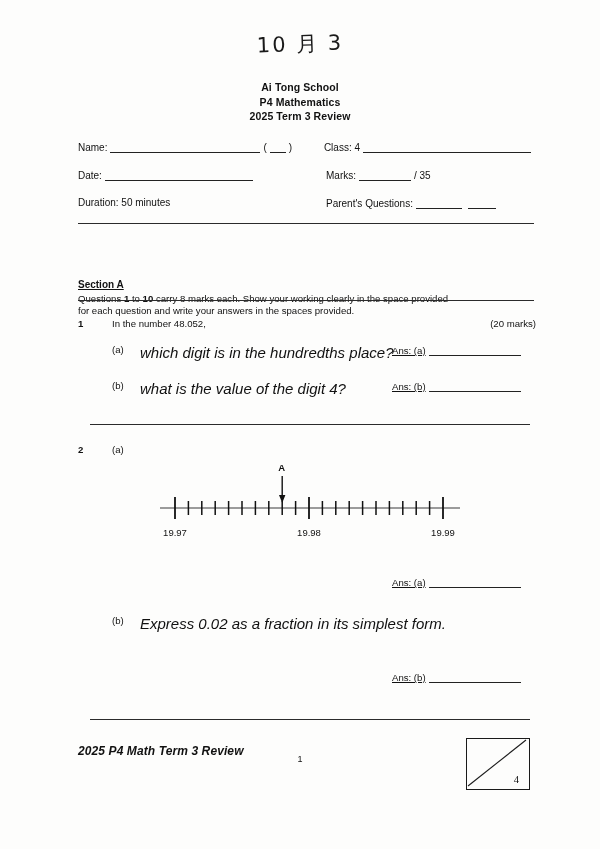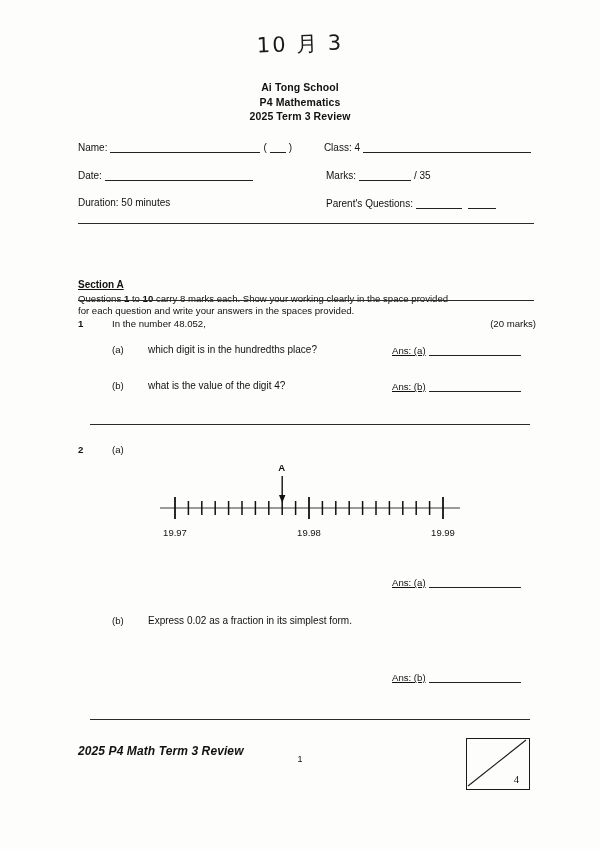--- a/index.html
+++ b/index.html
@@ -109,22 +109,23 @@
     font-weight: bold;
     font-size: 9.6px;
   }
   .qpart {
     position: absolute;
     left: 112px;
     font-size: 9.6px;
   }
   .qtext {
     position: absolute;
-    left: 148px;
-    font-size: 10px;
+    left: 140px;
+    font-size: 15px;
+    font-style: italic;
   }
   .qstem {
     position: absolute;
     left: 112px;
     font-size: 9.6px;
   }
   .ansline {
     position: absolute;
     font-size: 9.6px;
     display: flex;

